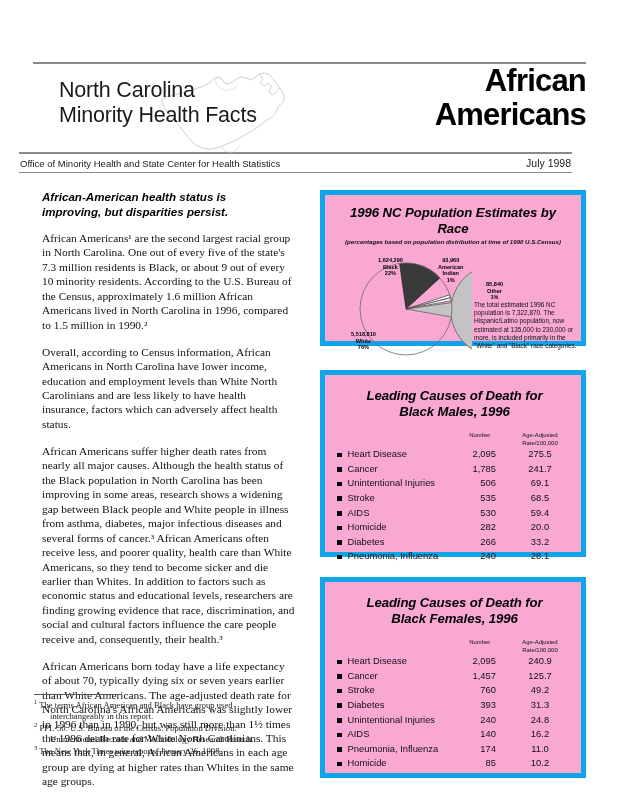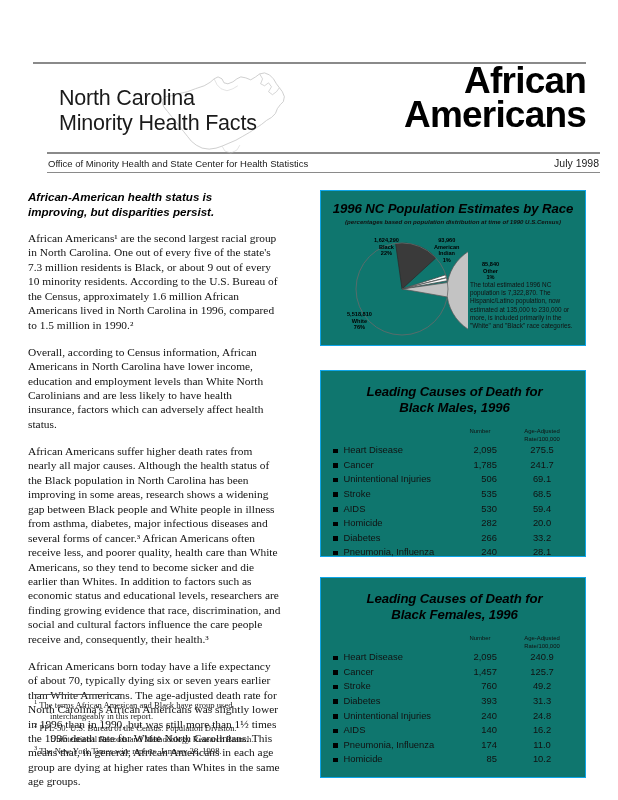--- a/index.html
+++ b/index.html
@@ -31,21 +31,21 @@
   }
   .header-rule-top {
     position: absolute;
     left: 0; top: 0;
     width: 553px;
     height: 2px;
     background: #8a8a8a;
   }
   .masthead-left {
     position: absolute;
-    left: 26px; top: 24px;
+    left: 26px; top: 16px;
     font-family: "Liberation Sans", sans-serif;
     font-size: 21.5px;
     font-weight: 400;
     line-height: 25px;
     color: #1a1a1a;
     letter-spacing: -0.2px;
     z-index: 3;
   }
   .masthead-left div { white-space: nowrap; }
   .nc-map {
@@ -55,32 +55,32 @@
     height: 94px;
     z-index: 1;
     opacity: 0.85;
   }
   .masthead-right {
     position: absolute;
     right: 0; top: 2px;
     text-align: right;
     font-family: "Liberation Sans", sans-serif;
     font-weight: bold;
-    font-size: 37px;
+    font-size: 31px;
     line-height: 34px;
     color: #000;
     letter-spacing: -0.8px;
     z-index: 3;
   }
   .masthead-right div { white-space: nowrap; }
 
   
   .byline {
     position: absolute;
-    left: 47px; top: 152px;
+    left: 19px; top: 152px;
     width: 553px;
   }
   .byline-rule {
     width: 553px;
     height: 2px;
     background: #8a8a8a;
   }
   .byline-row {
     display: flex;
     justify-content: space-between;
@@ -93,21 +93,21 @@
   .byline-date { font-size: 10.5px; }
   .byline-rule-bottom {
     width: 553px;
     height: 1px;
     background: #8a8a8a;
   }
 
   
   .left-col {
     position: absolute;
-    left: 28px; top: 190px;
+    left: 42px; top: 190px;
     width: 253px;
   }
   .lede {
     font-family: "Liberation Sans", sans-serif;
     font-weight: bold;
     font-style: italic;
     font-size: 11.6px;
     line-height: 14.5px;
     color: #000;
     margin: 0 0 12px 0;
@@ -142,22 +142,22 @@
     margin-bottom: 1px;
     padding-left: 8px;
     text-indent: -8px;
   }
   .fn .fn-indent { padding-left: 8px; margin-top: 8px; }
   .fn sup { font-size: 6.5px; }
 
   
   .panel {
     position: absolute;
-    border: 1px solid #0ea5e9;
-    background: #0f766e;
+    border: 5px solid #0ea5e9;
+    background: #f9a8d4;
     box-sizing: border-box;
   }
   #panel-pie { left: 320px; top: 190px; width: 266px; height: 156px; }
   #panel-males { left: 320px; top: 370px; width: 266px; height: 187px; }
   #panel-females { left: 320px; top: 577px; width: 266px; height: 201px; }
 
   .panel-title {
     font-family: "Liberation Sans", sans-serif;
     font-weight: bold;
     font-style: italic;

